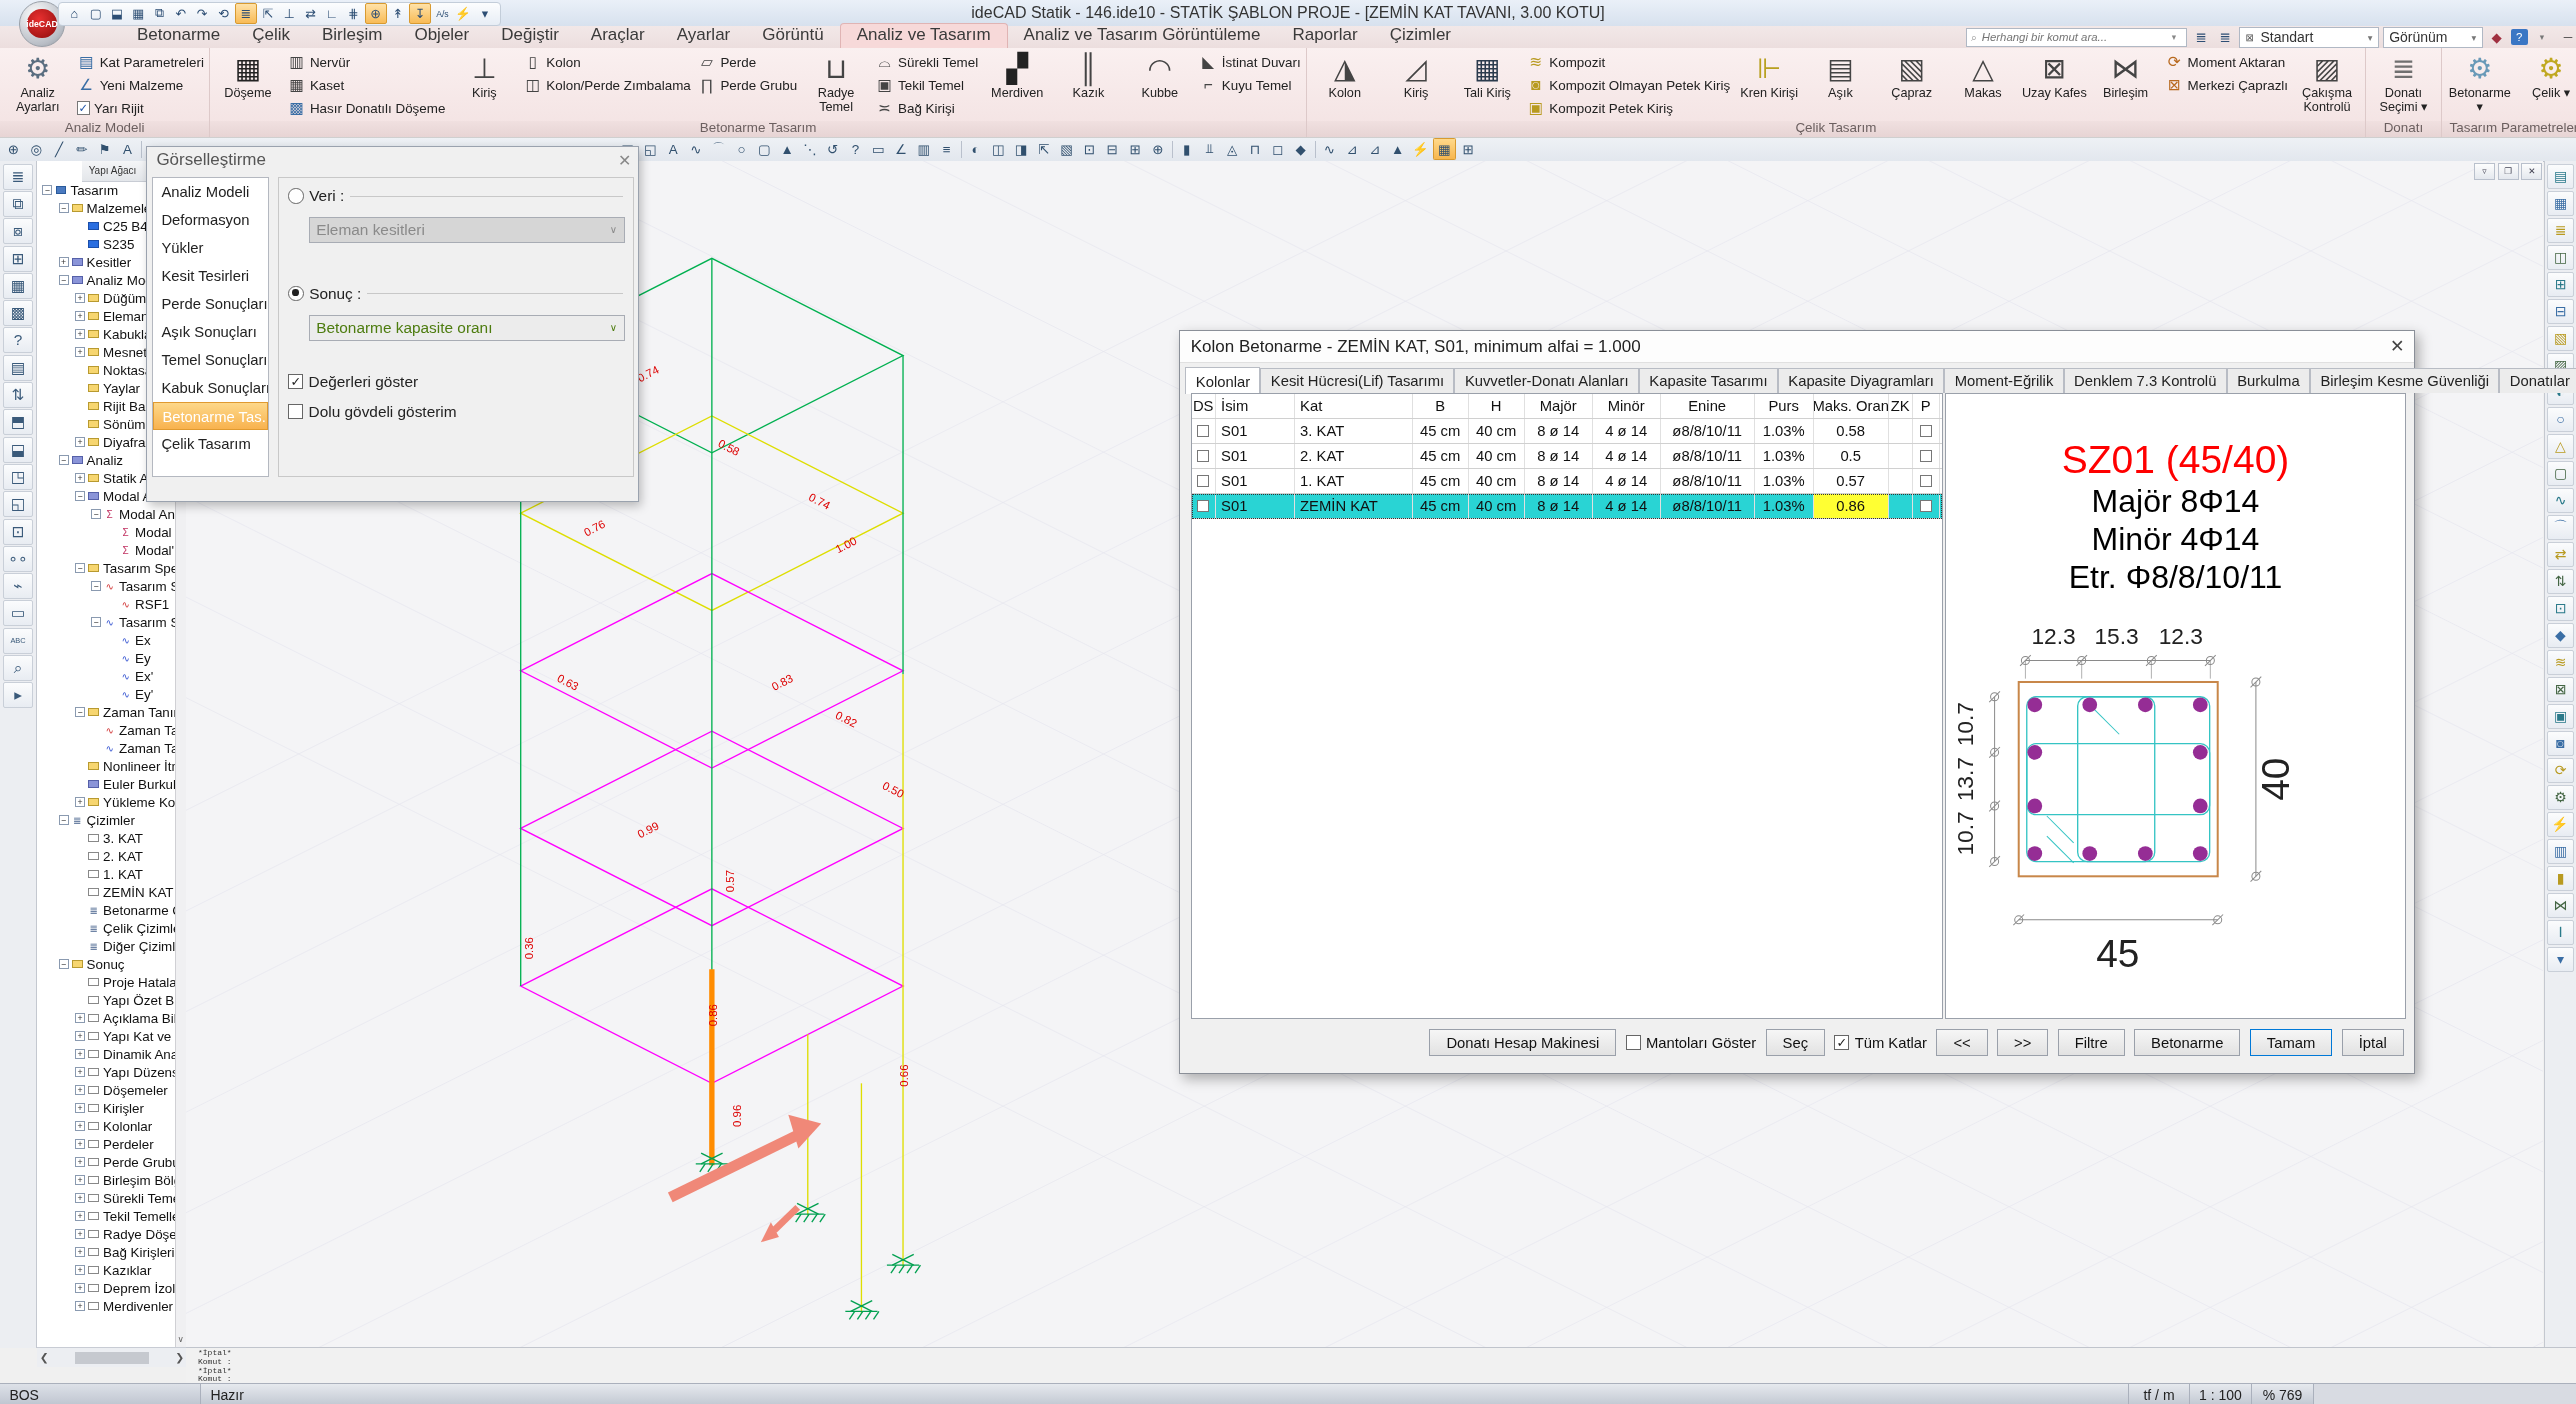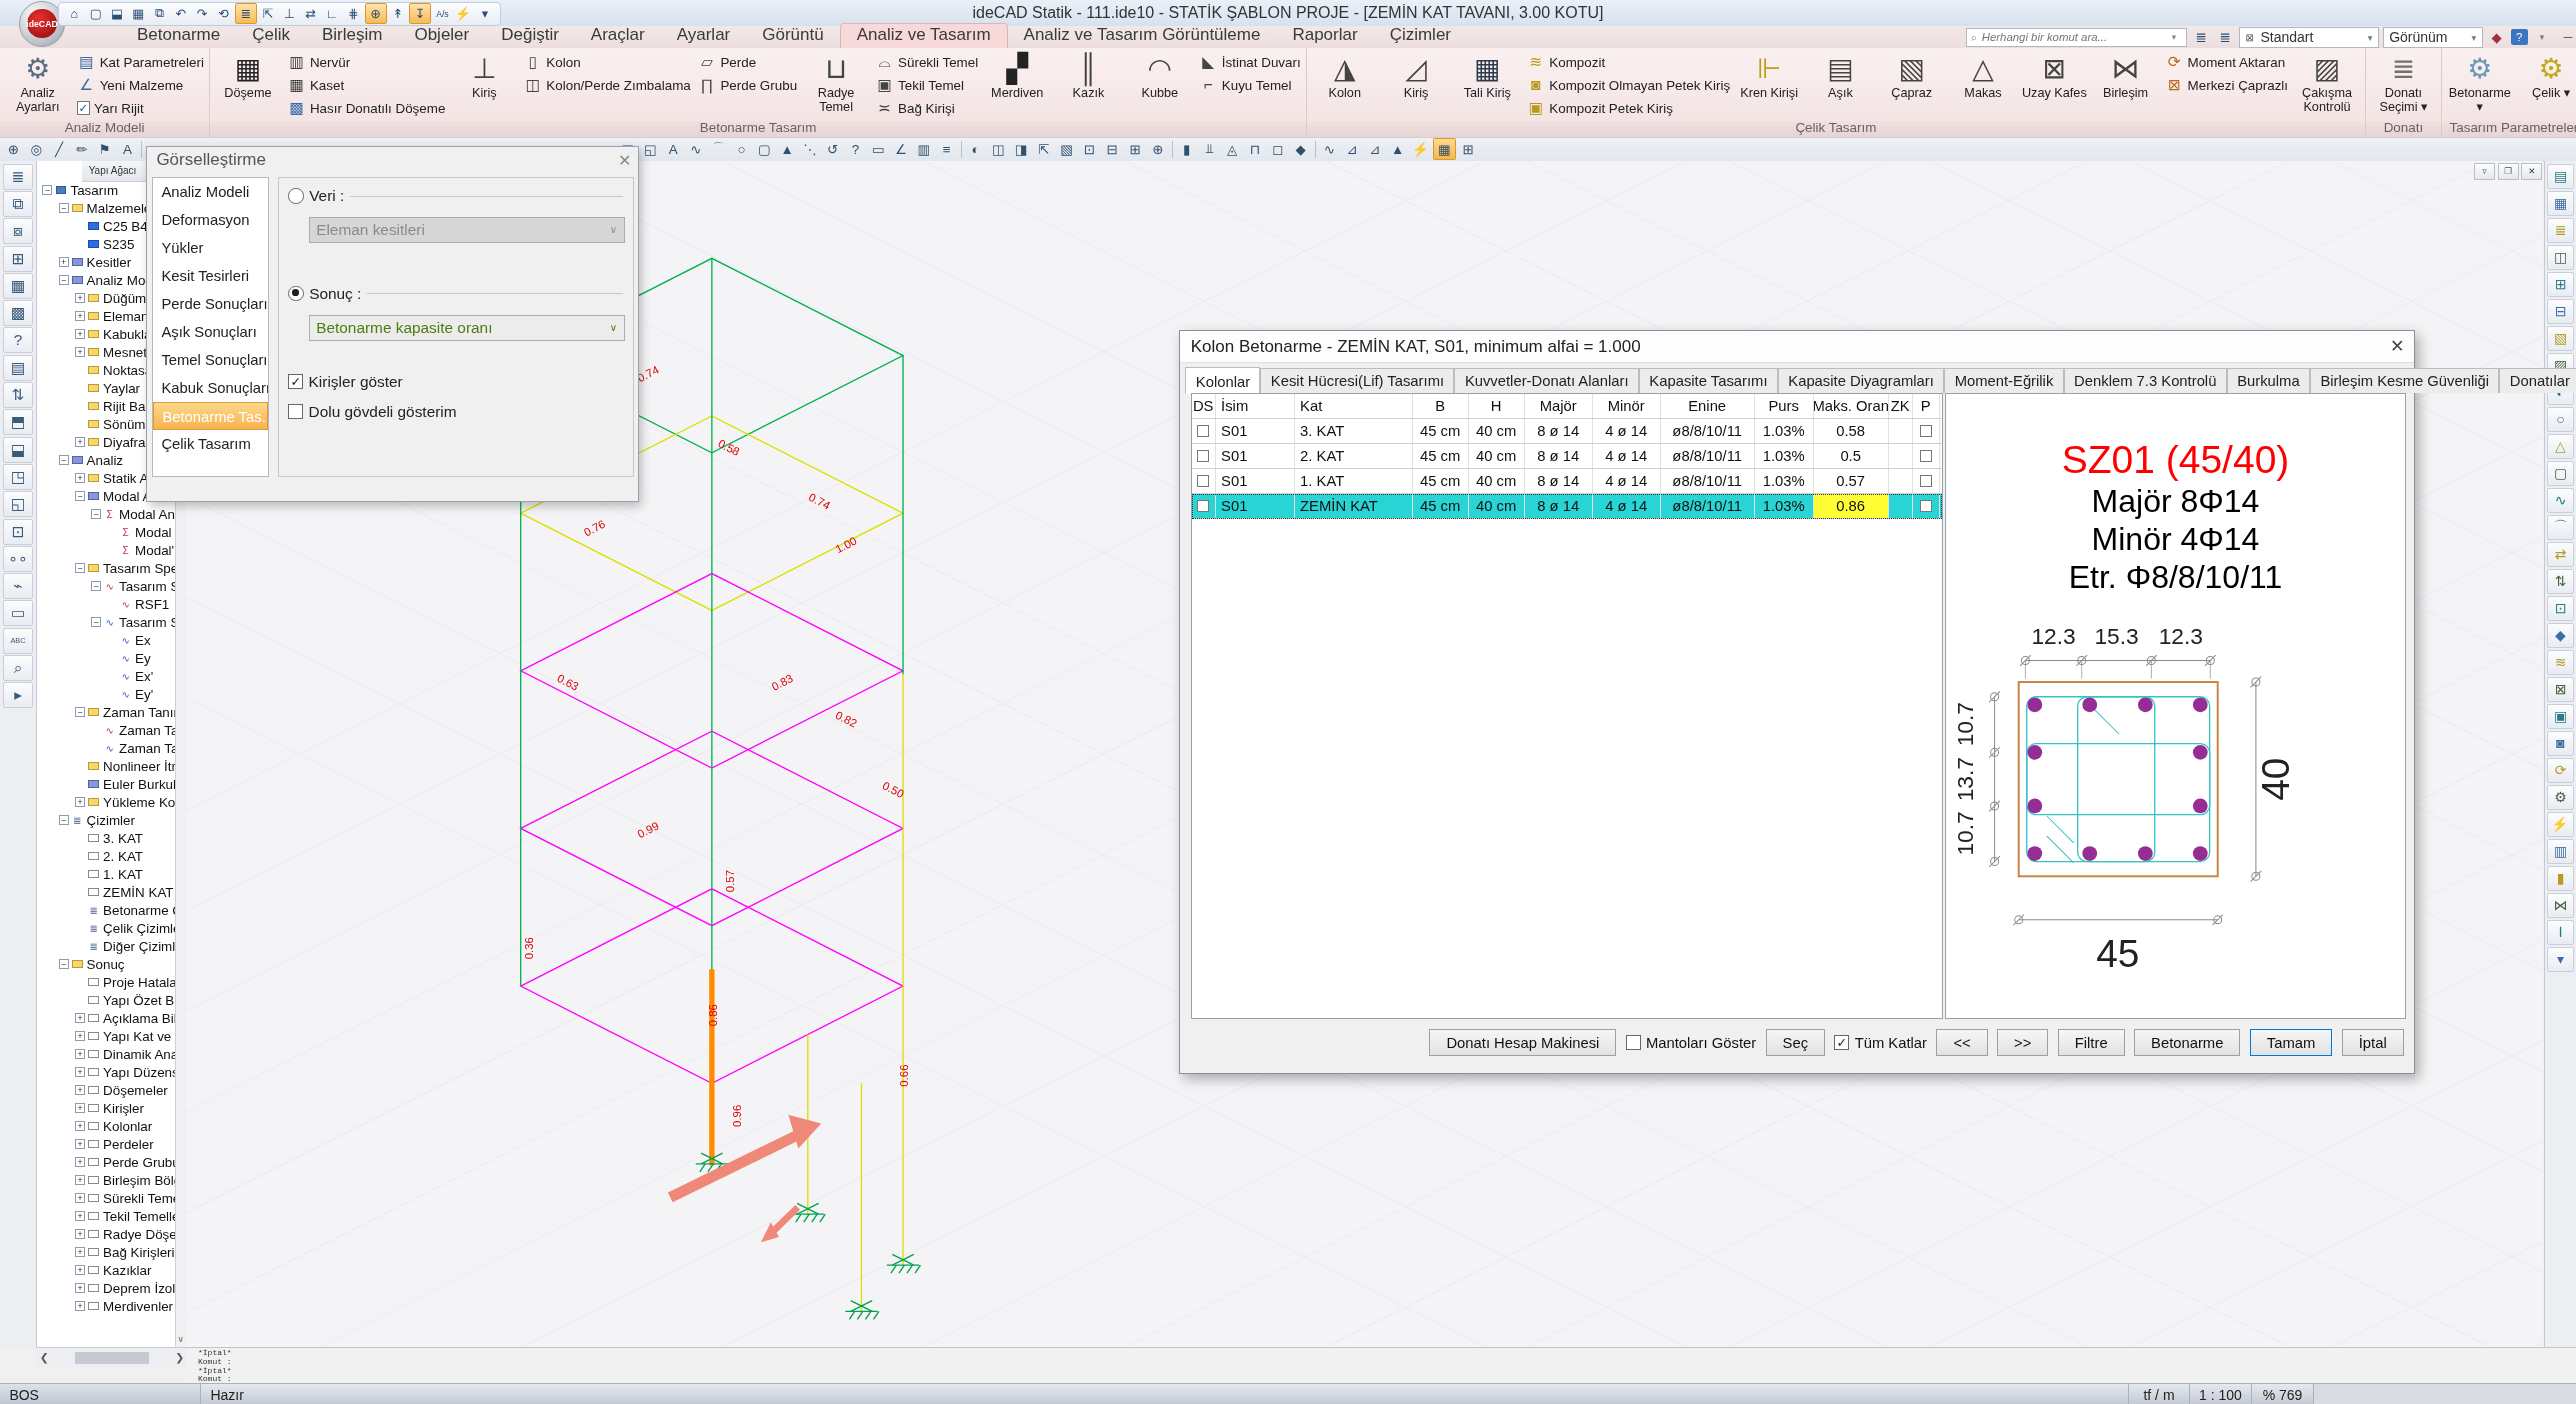--- a/index.html
+++ b/index.html
@@ -107,21 +107,21 @@
   .cmdline{font-size:8px;line-height:8.7px;color:#333;font-family:"Liberation Mono",monospace;}
   #statusbar{left:0;top:1383px;width:2576px;height:21px;background:linear-gradient(#e6e9ee,#c2c8d2);border-top:0.7px solid #aab0bc;display:flex;align-items:center;font-size:14px;color:#222;}
   .scell{height:21px;display:flex;align-items:center;padding:0 9.4px;border-right:0.7px solid #aab0bc;box-sizing:border-box;white-space:nowrap;}
 </style>
 </head>
 <body>
 
 <div id="app">
 
   <div class="abs" id="titlebar"></div>
-  <div class="abs" id="apptitle">ideCAD Statik - 111.ide10 - STATİK ŞABLON PROJE - [ZEMİN KAT TAVANI,  3.00 KOTU]</div>
+  <div class="abs" id="apptitle">ideCAD Statik - 146.ide10 - STATİK ŞABLON PROJE - [ZEMİN KAT TAVANI,  3.00 KOTU]</div>
   <div class="abs" id="logo">
       <div class="inner">ideCAD</div>
     </div>
   <div class="abs" id="quickbar">
       <span class="qi">⌂</span>
       <span class="qi">▢</span>
       <span class="qi">⬓</span>
       <span class="qi">▦</span>
       <span class="qi">⧉</span>
       <span class="qi">↶</span>
@@ -1060,21 +1060,21 @@
         <span class="radio on"></span>
         <span>Sonuç :</span>
         <span class="line"></span>
       </div>
       <div class="vcombo en" style="position:absolute;left:29.5px;top:137px;width:301px;">
         <span>Betonarme kapasite oranı</span>
         <span style="font-size:10px;">∨</span>
       </div>
       <div class="fieldrow" style="position:absolute;left:9.4px;top:195px;">
         <span class="cbox">✓</span>
-        <span>Kirişler göster</span>
+        <span>Değerleri göster</span>
       </div>
       <div class="fieldrow" style="position:absolute;left:9.4px;top:225px;">
         <span class="cbox"></span>
         <span>Dolu gövdeli gösterim</span>
       </div>
     </div>
   </div>
 
   <div class="abs" id="dialog">
     <div id="dlgtitle">Kolon Betonarme - ZEMİN KAT, S01, minimum alfai = 1.000</div>

